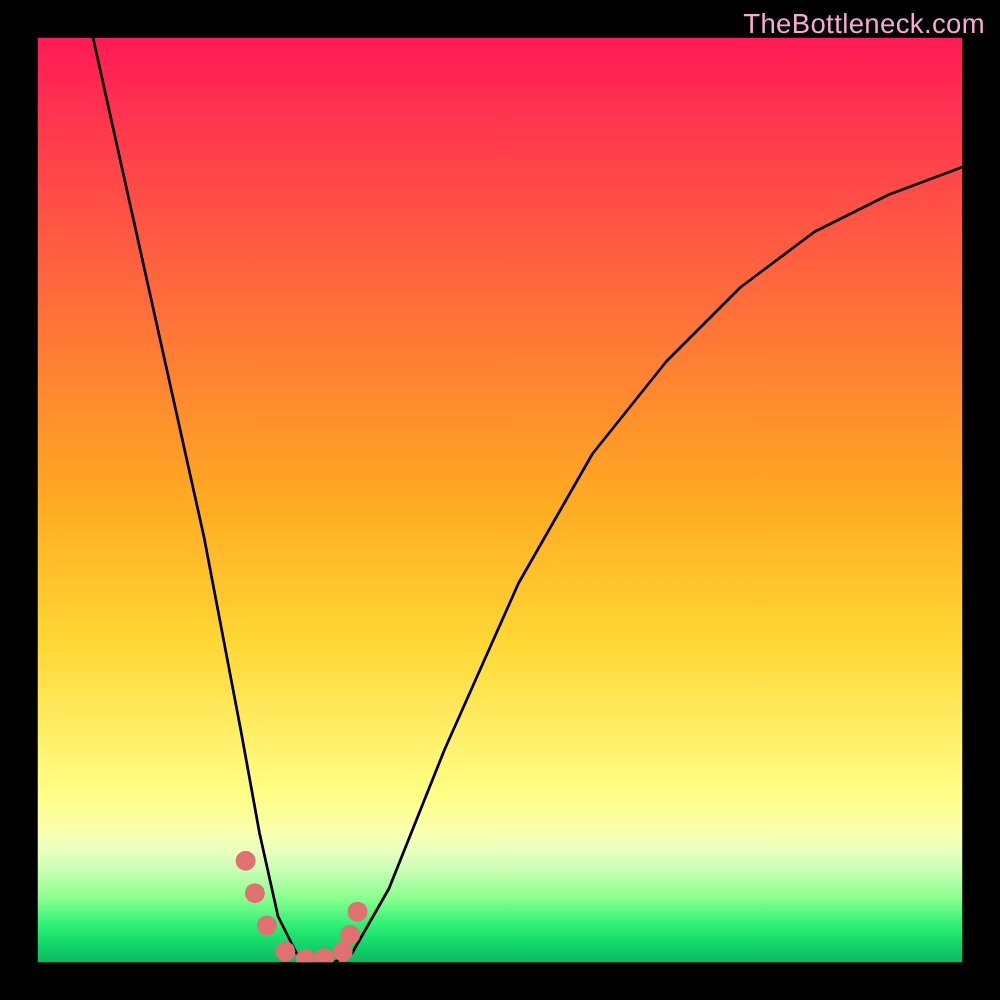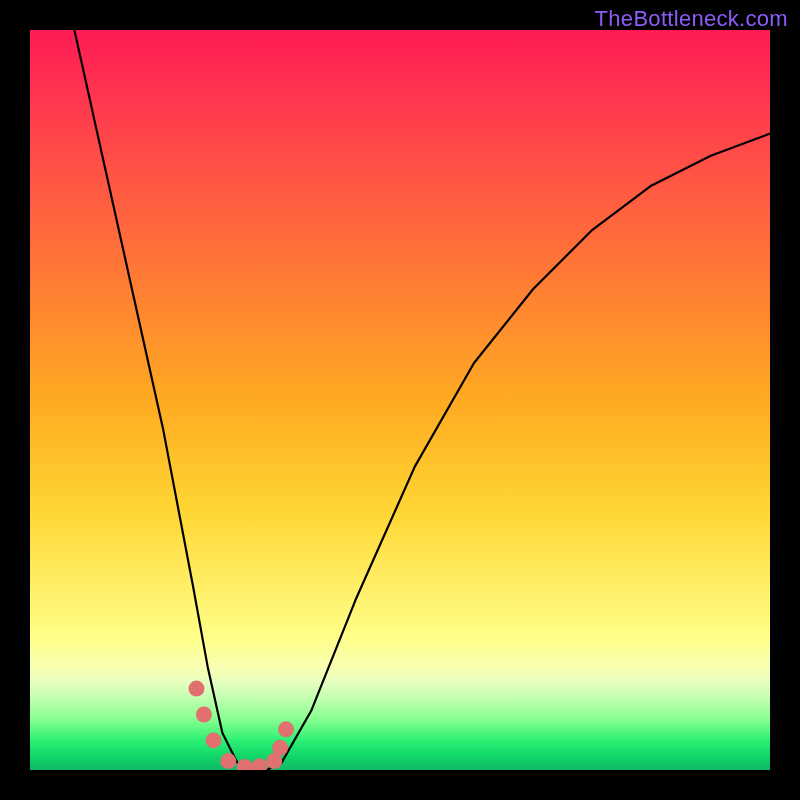--- a/index.html
+++ b/index.html
@@ -49,21 +49,21 @@
       #8aff90 93%,
       #2df074 96%,
       #12d86a 98%,
       #0db862 100%
     );
   }
   .watermark {
     position: absolute;
     top: 6px;
     right: 12px;
-    color: #8b5cf6;
+    color: #f9a8d4;
     font-size: 22px;
     letter-spacing: 0.3px;
     font-weight: 500;
     user-select: none;
     text-align: right;
   }
   svg.curve {
     position: absolute;
     top: 0;
     left: 0;

